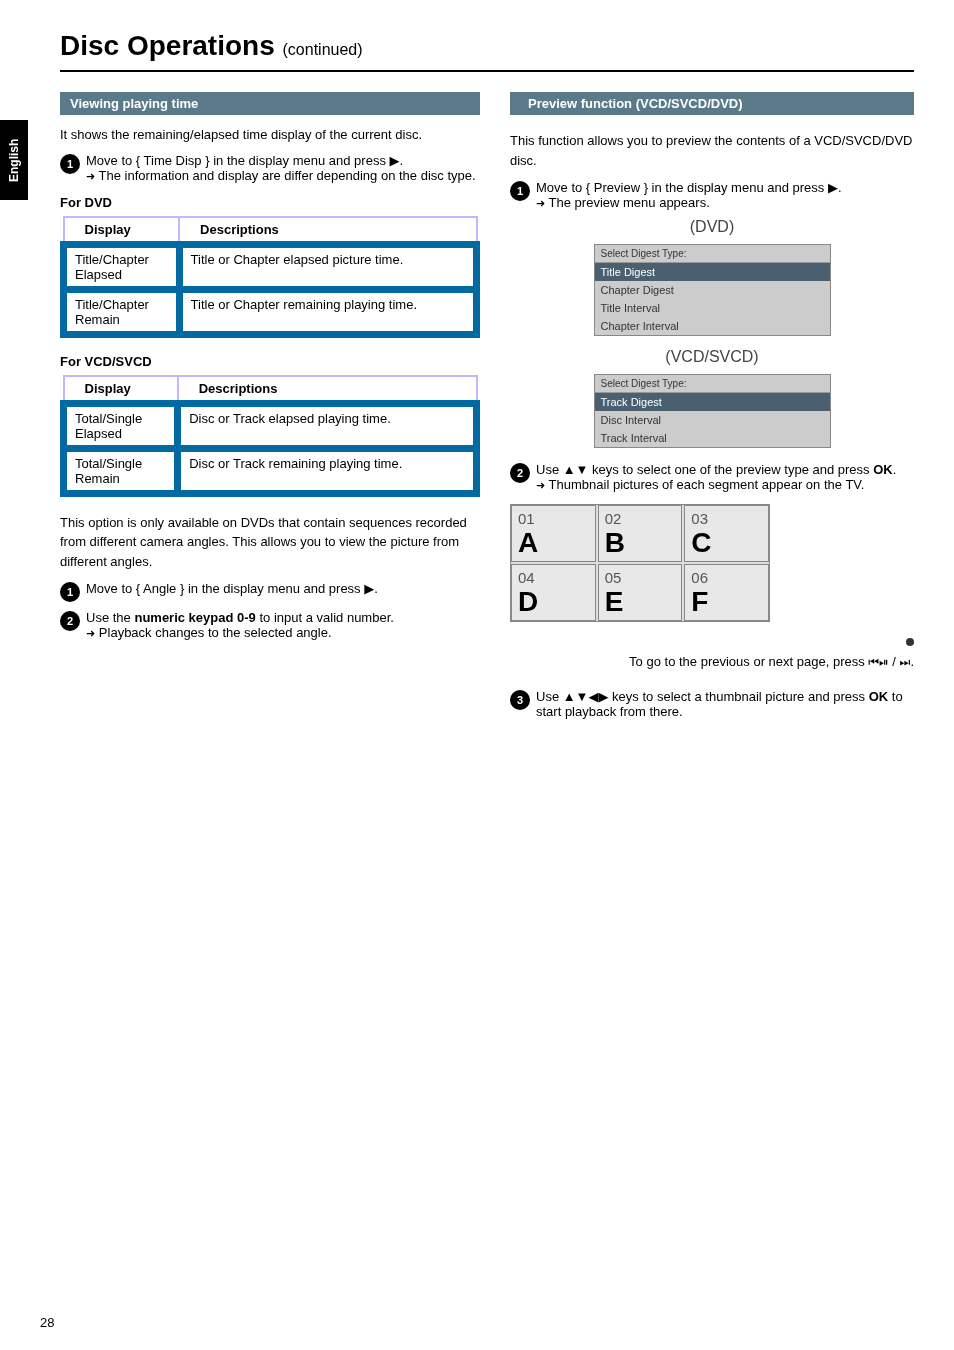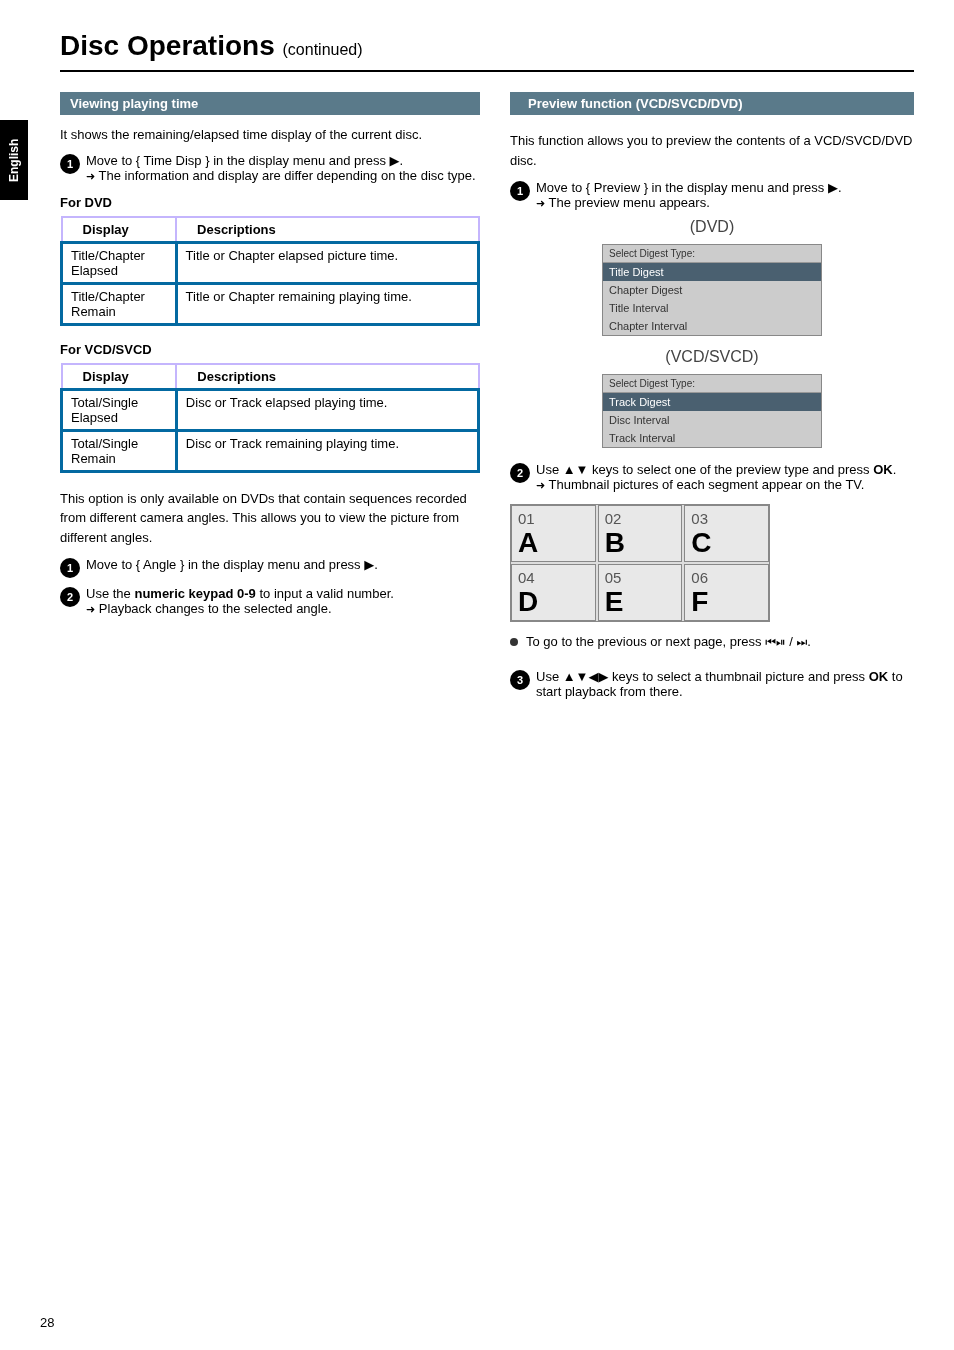--- a/index.html
+++ b/index.html
@@ -119,37 +119,37 @@
       margin-bottom: 16px;
     }
     .data-table th {
       border: 2px solid #c4b5fd;
       padding: 4px 20px;
       text-align: left;
       font-weight: bold;
       background: #fff;
     }
     .data-table td {
-      border: 3px solid #0369a1;
+      border: 7px solid #0369a1;
       padding: 4px 8px;
       vertical-align: top;
     }
 
     .sub-heading {
       font-weight: bold;
       margin-bottom: 6px;
       margin-top: 12px;
     }
 
     
     .digest-menu {
       border: 1px solid #888;
       font-size: 11px;
       margin: 8px auto;
-      width: 220px;
+      width: 237px;
       background: #ccc;
     }
     .digest-menu .menu-title {
       background: #ccc;
       padding: 3px 6px;
       font-size: 10px;
       color: #333;
       border-bottom: 1px solid #999;
     }
     .digest-menu .menu-item {
@@ -188,23 +188,24 @@
       font-size: 28px;
       font-weight: bold;
       color: #000;
       margin-top: 2px;
       line-height: 1;
     }
 
     
     .bullet-dot {
       display: flex;
-      align-items: flex-start;
+      align-items: flex-end;
       gap: 8px;
       margin-bottom: 20px;
+      flex-direction: column;
     }
     .dot {
       width: 8px;
       height: 8px;
       border-radius: 50%;
       background: #333;
       flex-shrink: 0;
       margin-top: 4px;
     }
 

